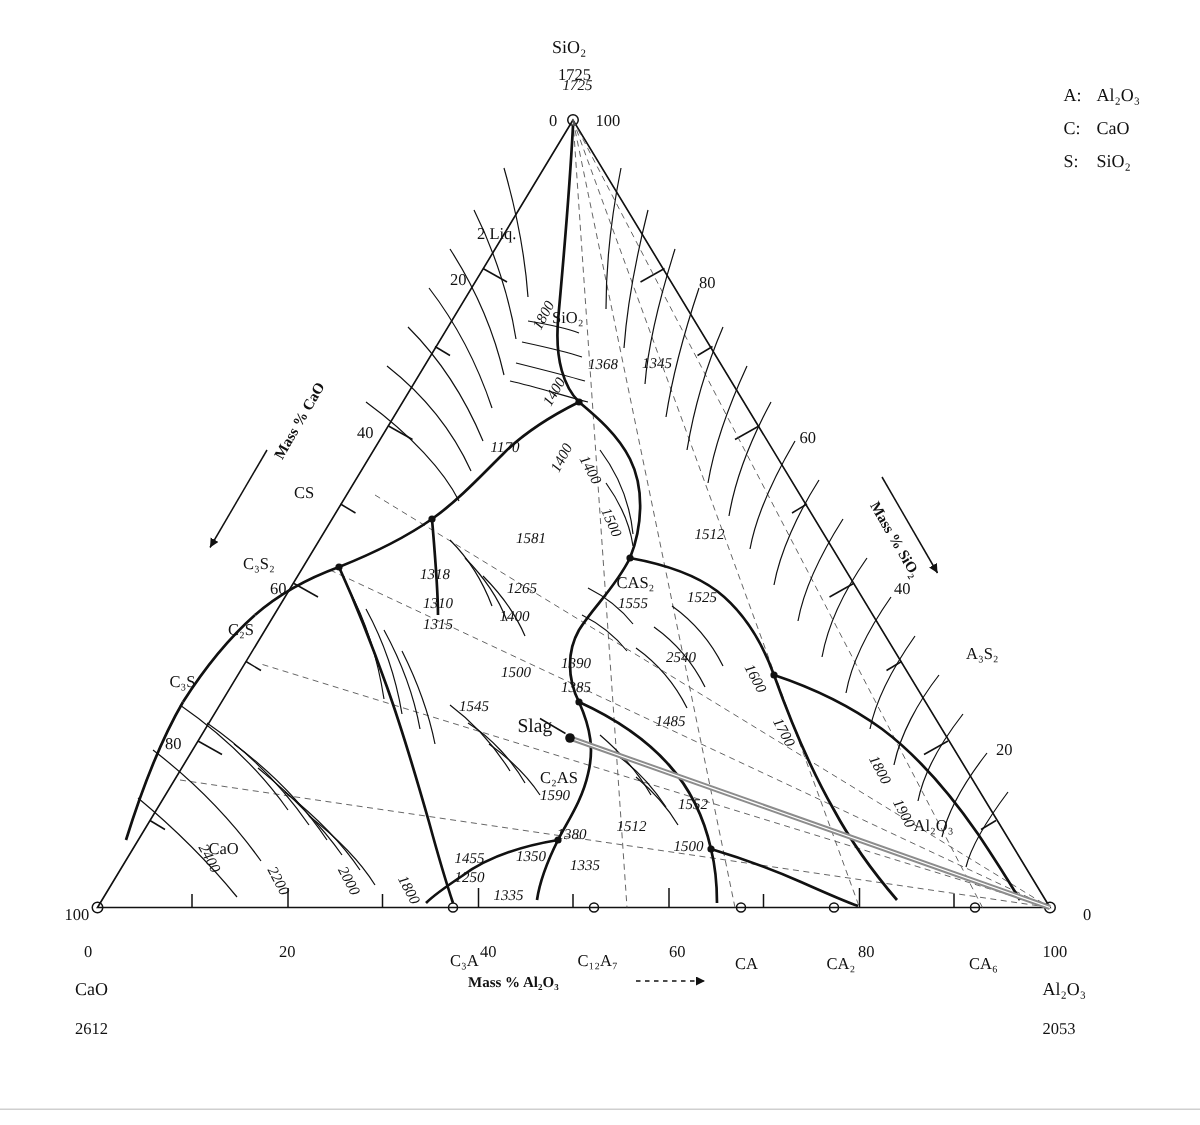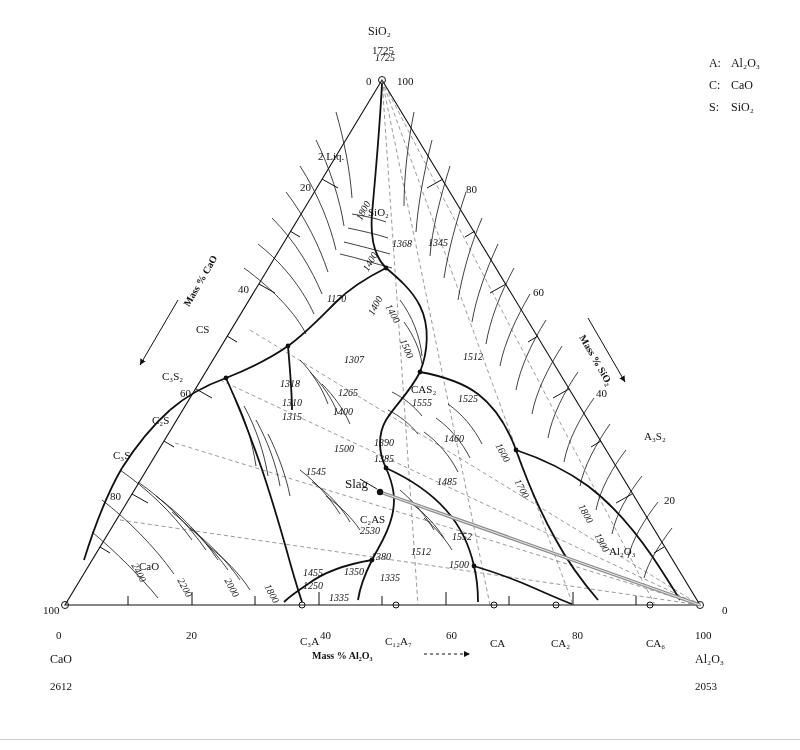--- a/index.html
+++ b/index.html
@@ -267,39 +267,39 @@
       <div class="lbl t13" style="left: 345px; top: 476px;">Slag</div>
       <div class="lbl isoth" style="left: 375px; top: 52px;">1725</div>
       <div class="lbl isoth" style="left: 353px; top: 205px; transform: rotate(-62deg);">1800</div>
       <div class="lbl isoth" style="left: 392px; top: 238px;">1368</div>
       <div class="lbl isoth" style="left: 428px; top: 237px;">1345</div>
       <div class="lbl isoth" style="left: 360px; top: 256px; transform: rotate(-60deg);">1400</div>
       <div class="lbl isoth" style="left: 327px; top: 293px;">1170</div>
       <div class="lbl isoth" style="left: 365px; top: 300px; transform: rotate(-62deg);">1400</div>
       <div class="lbl isoth" style="left: 383px; top: 308px; transform: rotate(62deg);">1400</div>
       <div class="lbl isoth" style="left: 397px; top: 343px; transform: rotate(66deg);">1500</div>
-      <div class="lbl isoth" style="left: 344px; top: 354px;">1307</div>
+      <div class="lbl isoth" style="left: 344px; top: 354px;">1581</div>
       <div class="lbl isoth" style="left: 463px; top: 351px;">1512</div>
       <div class="lbl isoth" style="left: 280px; top: 378px;">1318</div>
       <div class="lbl isoth" style="left: 338px; top: 387px;">1265</div>
       <div class="lbl isoth" style="left: 412px; top: 397px;">1555</div>
       <div class="lbl isoth" style="left: 458px; top: 393px;">1525</div>
       <div class="lbl isoth" style="left: 282px; top: 397px;">1310</div>
       <div class="lbl isoth" style="left: 282px; top: 411px;">1315</div>
       <div class="lbl isoth" style="left: 333px; top: 406px;">1400</div>
       <div class="lbl isoth" style="left: 374px; top: 437px;">1390</div>
-      <div class="lbl isoth" style="left: 444px; top: 433px;">1460</div>
+      <div class="lbl isoth" style="left: 444px; top: 433px;">2540</div>
       <div class="lbl isoth" style="left: 334px; top: 443px;">1500</div>
       <div class="lbl isoth" style="left: 374px; top: 453px;">1385</div>
       <div class="lbl isoth" style="left: 493px; top: 447px; transform: rotate(62deg);">1600</div>
       <div class="lbl isoth" style="left: 306px; top: 466px;">1545</div>
       <div class="lbl isoth" style="left: 437px; top: 476px;">1485</div>
       <div class="lbl isoth" style="left: 512px; top: 483px; transform: rotate(62deg);">1700</div>
       <div class="lbl isoth" style="left: 576px; top: 508px; transform: rotate(62deg);">1800</div>
-      <div class="lbl isoth" style="left: 360px; top: 525px;">2530</div>
+      <div class="lbl isoth" style="left: 360px; top: 525px;">1590</div>
       <div class="lbl isoth" style="left: 452px; top: 531px;">1552</div>
       <div class="lbl isoth" style="left: 592px; top: 537px; transform: rotate(62deg);">1900</div>
       <div class="lbl isoth" style="left: 411px; top: 546px;">1512</div>
       <div class="lbl isoth" style="left: 371px; top: 551px;">1380</div>
       <div class="lbl isoth" style="left: 449px; top: 559px;">1500</div>
       <div class="lbl isoth" style="left: 344px; top: 566px;">1350</div>
       <div class="lbl isoth" style="left: 303px; top: 567px;">1455</div>
       <div class="lbl isoth" style="left: 380px; top: 572px;">1335</div>
       <div class="lbl isoth" style="left: 303px; top: 580px;">1250</div>
       <div class="lbl isoth" style="left: 329px; top: 592px;">1335</div>

